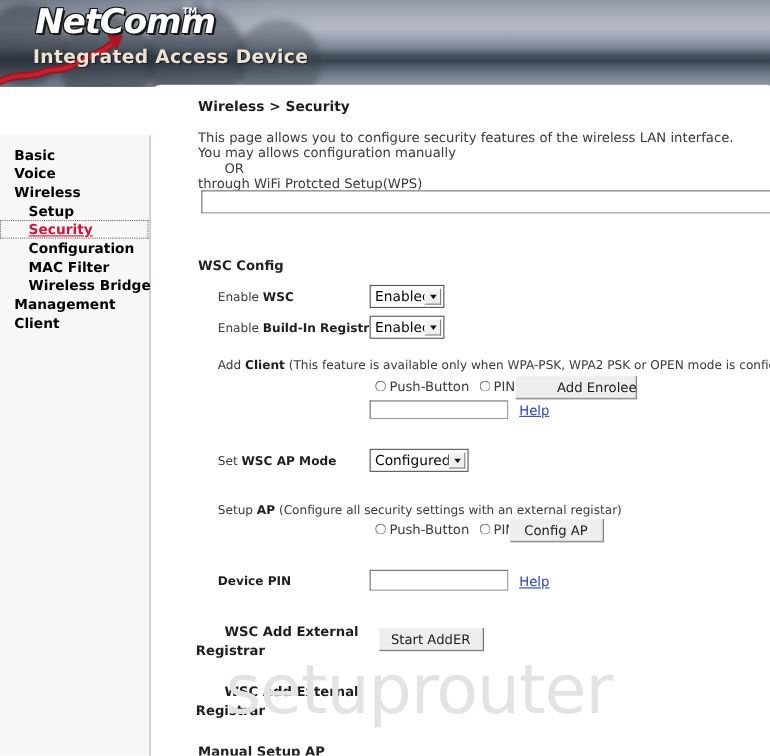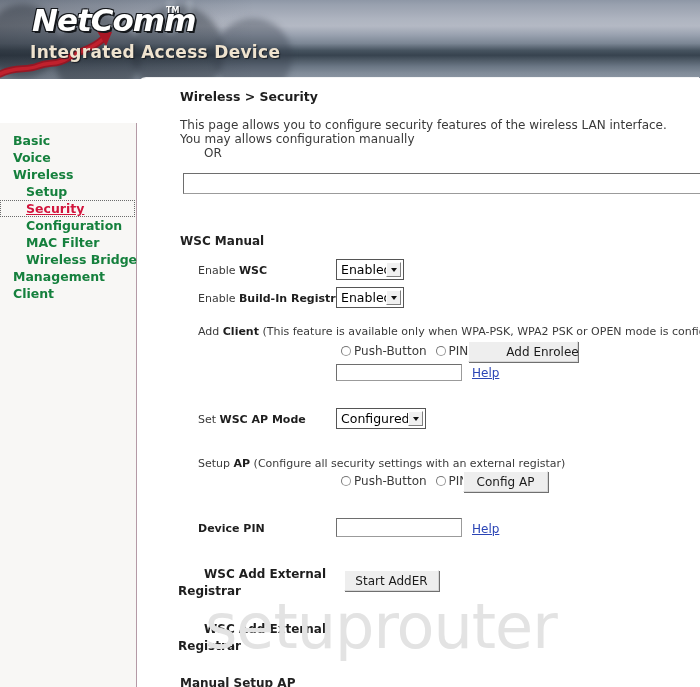--- a/index.html
+++ b/index.html
@@ -103,21 +103,21 @@
     width: 137px;
     height: 564px;
     background: #f8f7f5;
     border-right: 1px solid #b49aa6;
     box-sizing: border-box;
     padding-top: 9px;
   }
   .nav-item {
     font-size: 12.5px;
     font-weight: bold;
-    color: #15803d;
+    color: #000000;
     line-height: 17px;
     padding: 0 0 0 13px;
     white-space: nowrap;
     cursor: pointer;
   }
   .nav-item.sub { padding-left: 26px; }
   .nav-item.selected {
     color: #d2143c;
     border: 1px dotted #6b6b6b;
     padding-left: 25px;
@@ -333,24 +333,25 @@
   <div class="nav-item">Client</div>
 </nav>
 
 <main id="content">
 
   <div id="page-title">Wireless &gt; Security</div>
 
   <div class="intro l1">This page allows you to configure security features of the wireless LAN interface.</div>
   <div class="intro l2">You may allows configuration manually</div>
   <div class="intro l3">OR</div>
+  <div class="intro l4">through WiFi Protcted Setup(WPS)</div>
 
   <input id="wps-input" type="text" value="" style="">
 
-  <div class="section-title" id="wsc-setup-title">WSC Manual</div>
+  <div class="section-title" id="wsc-setup-title">WSC Config</div>
 
   <div class="field-label" style="left:60px; top:186px;">
     <span>Enable </span><b>WSC</b>
   </div>
   <div class="wselect" style="left:198px; top:181px; width:68px;">
     <span>Enabled</span>
     <span class="arrowbox">
         <i></i>
       </span>
   </div>

